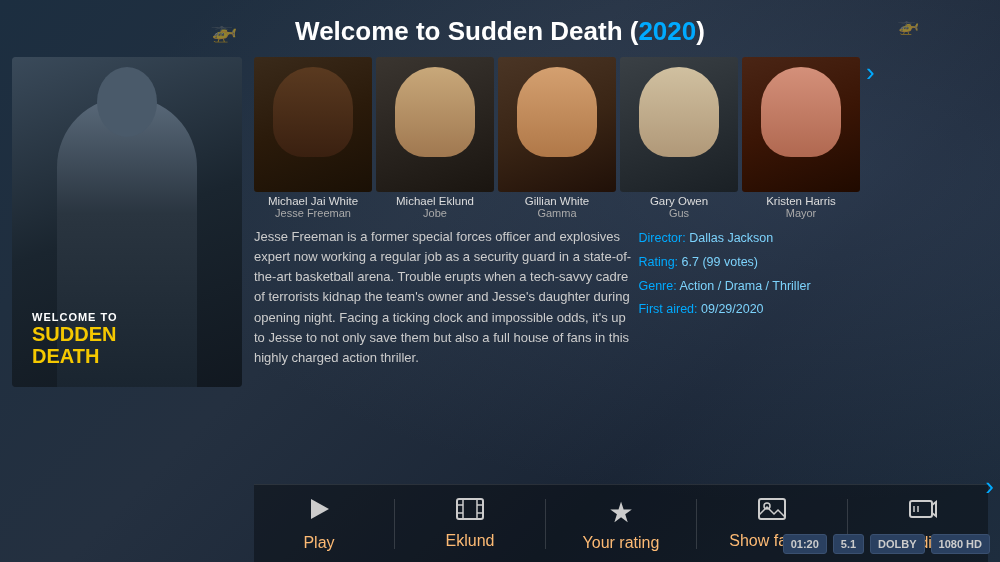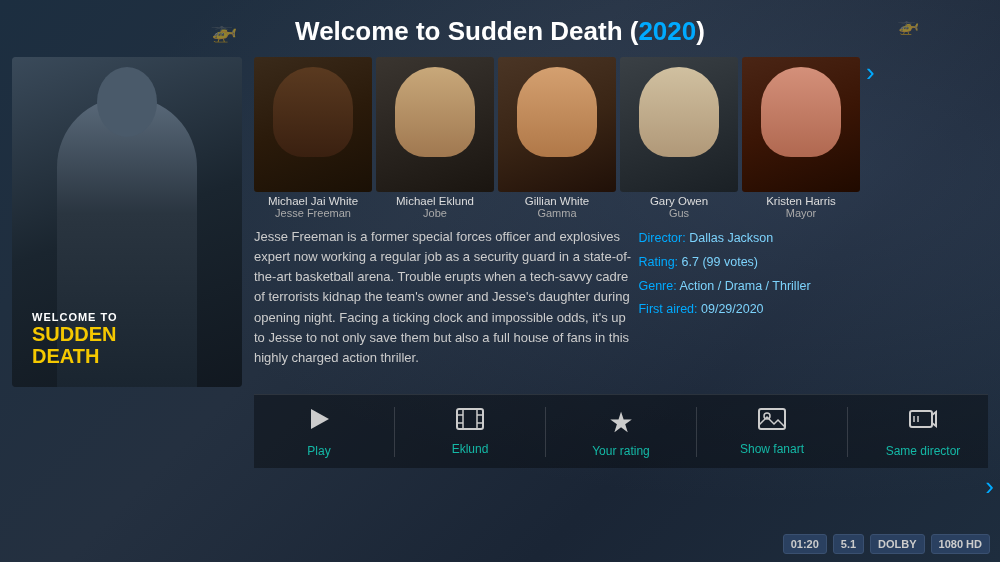--- a/index.html
+++ b/index.html
@@ -39,21 +39,21 @@
       top: 14px;
       right: 80px;
       font-size: 18px;
     }
 
     .main-container {
       position: relative;
       z-index: 2;
       display: flex;
       flex-direction: column;
-      height: 468px;
+      height: 562px;
       padding: 10px 0 0 0;
     }
 
     
     .title-bar {
       text-align: center;
       padding: 6px 0 10px 0;
     }
     .title-bar h1 {
       font-size: 26px;
@@ -247,22 +247,22 @@
       align-items: center;
       gap: 5px;
       cursor: pointer;
       min-width: 110px;
     }
     .action-icon {
       font-size: 24px;
       color: #ddd;
     }
     .action-label {
-      font-size: 12px;
-      color: #14b8a6;
+      font-size: 16px;
+      color: #fdba74;
     }
 
     
     .bottom-badges {
       position: absolute;
       bottom: 8px;
       right: 10px;
       display: flex;
       gap: 6px;
       z-index: 10;

